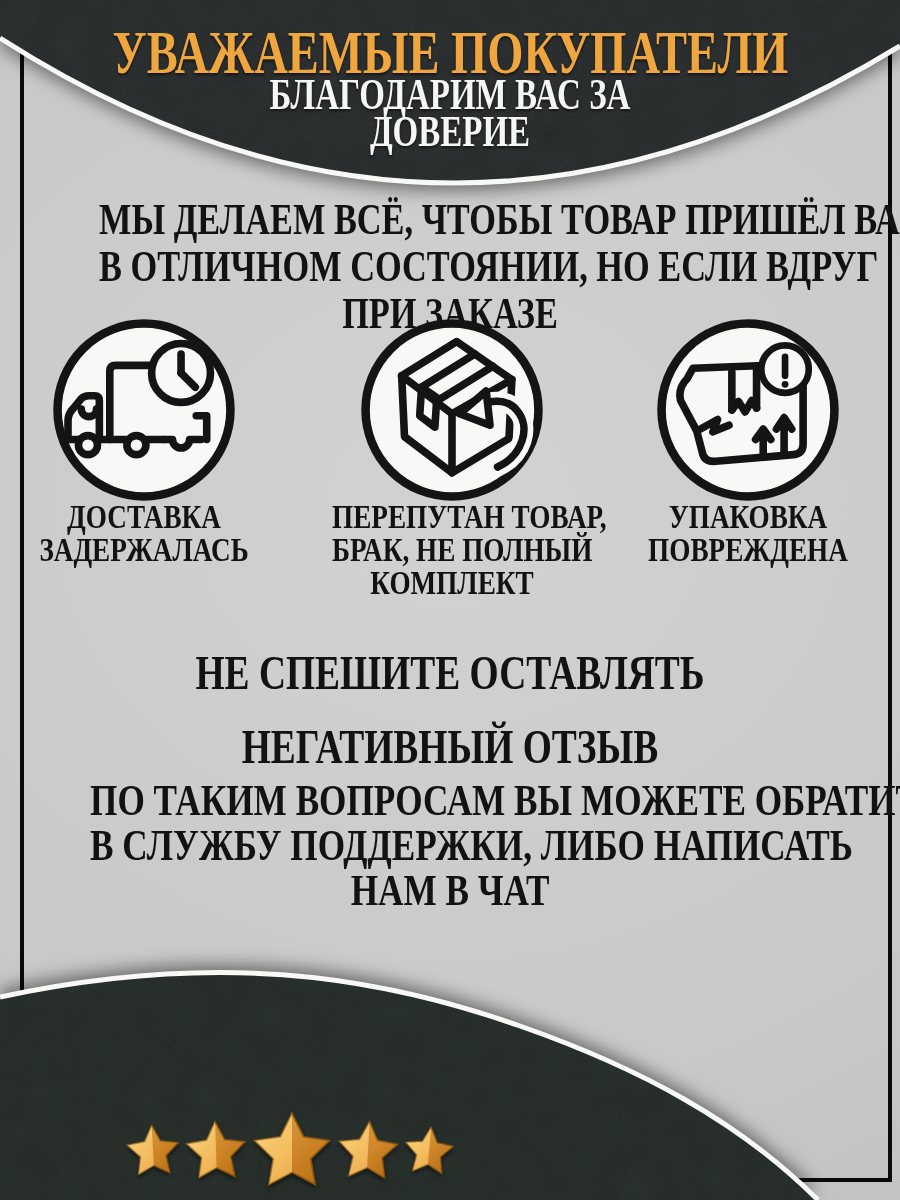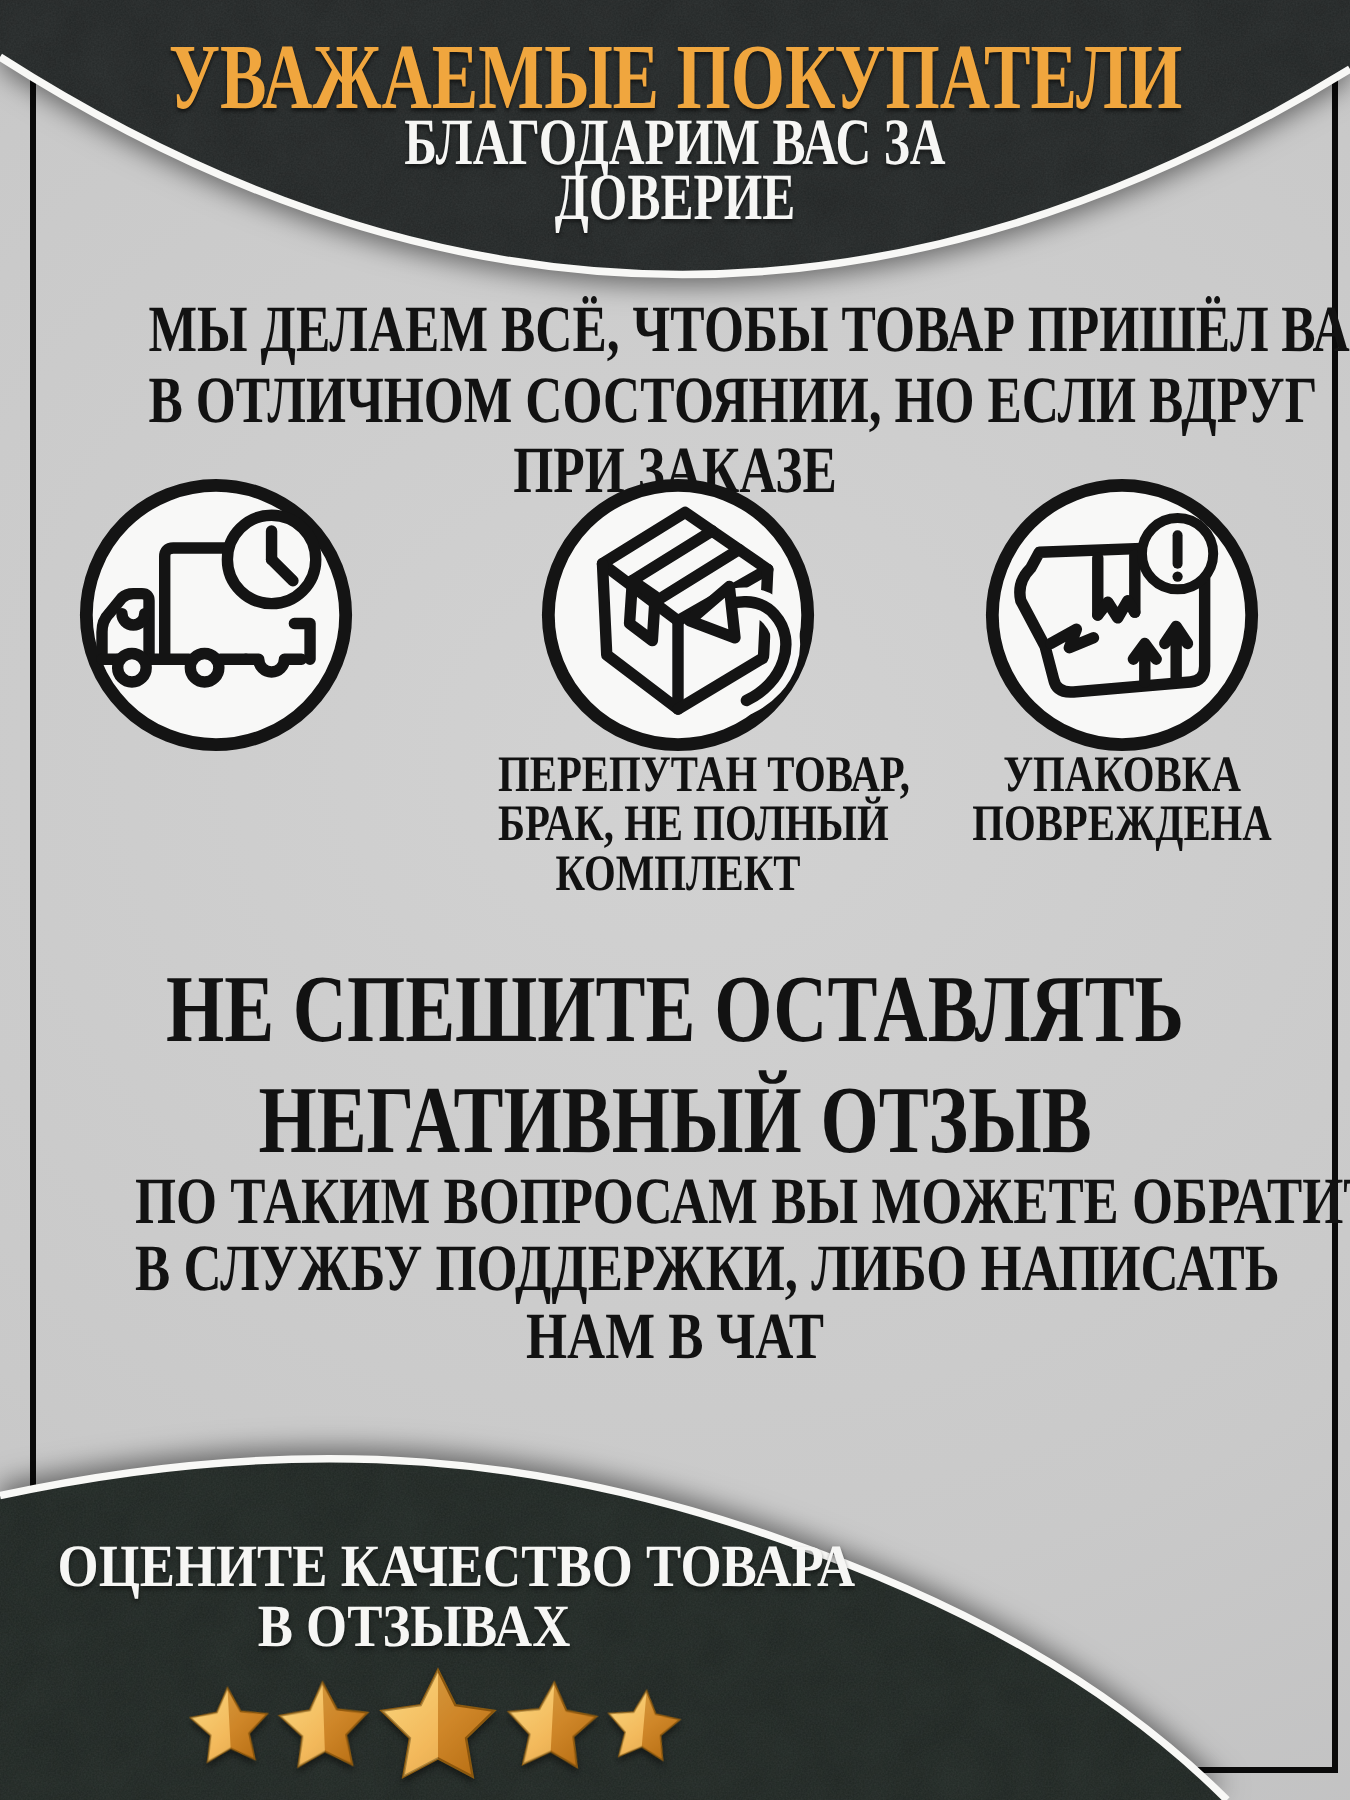--- a/index.html
+++ b/index.html
@@ -16,21 +16,21 @@
   .bg-svg{position:absolute;left:0;top:0;z-index:2;}
   
   .line{white-space:nowrap;text-align:center;font-weight:700;color:#121212;}
   .abs{position:absolute;z-index:3;}
   .gold-title{left:0;top:20px;width:900px;font-size:62px;line-height:64px;}
   .gold-title .line{color:#f0a63e;transform:scaleX(.75);text-shadow:0 2px 3px rgba(0,0,0,.55);}
   .subtitle{left:0;top:76px;width:900px;font-size:44px;line-height:37px;}
   .subtitle .line{color:#f6f6f4;transform:scaleX(.75);text-shadow:0 2px 3px rgba(0,0,0,.5);}
   .intro{left:0;top:196px;width:900px;font-size:44px;line-height:47px;}
   .intro .line{transform:scaleX(.78);}
-  .warning{left:0;top:636px;width:900px;font-size:64px;line-height:74px;}
+  .warning{left:0;top:636px;width:900px;font-size:48px;line-height:74px;}
   .warning .line{transform:scaleX(.78);}
   .support{left:0;top:778px;width:900px;font-size:44px;line-height:45px;}
   .support .line{transform:scaleX(.80);}
   .issue-label{font-size:34px;line-height:33px;}
   .issue-label .line{transform:scaleX(.80);}
   .lbl1{left:4px;top:500px;width:280px;}
   .lbl2{left:302px;top:500px;width:300px;}
   .lbl3{left:598px;top:500px;width:300px;font-family:Liberation Serif, serif;}
   .footer-title{left:6px;top:1024px;width:540px;font-size:40px;line-height:40px;}
   .footer-title .line{color:#f6f6f4;transform:scaleX(.88);text-shadow:0 2px 3px rgba(0,0,0,.5);}
@@ -153,20 +153,24 @@
       <path d="M83,100 L90,91 L97,102 L104,90 L109,98"></path>
       <path d="M50,120 L68,110 L63,123 L80,116"></path>
       <path d="M116,147 V123 M108,131 L116,120 L124,131"></path>
       <path d="M138,147 V112 M130,120 L138,108 L146,120"></path>
     </g>
     <circle cx="139" cy="57" r="25" fill="#f8f8f7" stroke="#141414" stroke-width="7"></circle>
     <path d="M139,44 V64" fill="none" stroke="#141414" stroke-width="7" stroke-linecap="round"></path>
     <circle cx="139" cy="73" r="3.6" fill="#141414"></circle>
   </svg>
 
+  <div class="abs issue-label lbl1">
+    <div class="line">ДОСТАВКА</div>
+    <div class="line">ЗАДЕРЖАЛАСЬ</div>
+  </div>
   <div class="abs issue-label lbl2">
     <div class="line">ПЕРЕПУТАН ТОВАР,</div>
     <div class="line">БРАК, НЕ ПОЛНЫЙ</div>
     <div class="line">КОМПЛЕКТ</div>
   </div>
   <div class="abs issue-label lbl3">
     <div class="line">УПАКОВКА</div>
     <div class="line">ПОВРЕЖДЕНА</div>
   </div>
 
@@ -174,24 +178,20 @@
     <div class="line">НЕ СПЕШИТЕ ОСТАВЛЯТЬ</div>
     <div class="line">НЕГАТИВНЫЙ ОТЗЫВ</div>
   </div>
 
   <div class="abs support">
     <div class="line">ПО ТАКИМ ВОПРОСАМ ВЫ МОЖЕТЕ ОБРАТИТЬСЯ</div>
     <div class="line">В СЛУЖБУ ПОДДЕРЖКИ, ЛИБО НАПИСАТЬ</div>
     <div class="line">НАМ В ЧАТ</div>
   </div>
 
-  <div class="abs footer-title">
-    <div class="line">ОЦЕНИТЕ КАЧЕСТВО ТОВАРА</div>
-    <div class="line">В ОТЗЫВАХ</div>
-  </div>
 
   <div class="stars">
     <svg class="star st1" viewBox="0 0 100 100">
       <defs>
           <linearGradient id="g1" x1="0" y1="0" x2="1" y2="1">
             <stop offset="0" stop-color="#f9d06e"></stop>
             <stop offset=".55" stop-color="#eda33a"></stop>
             <stop offset="1" stop-color="#c47a16"></stop>
           </linearGradient>
         </defs>

